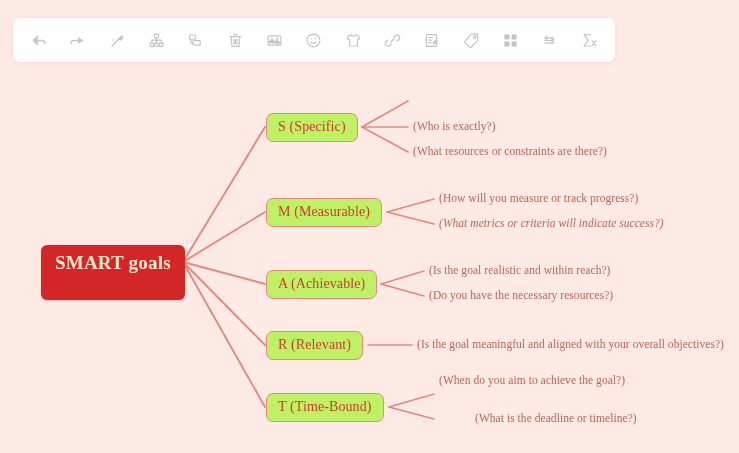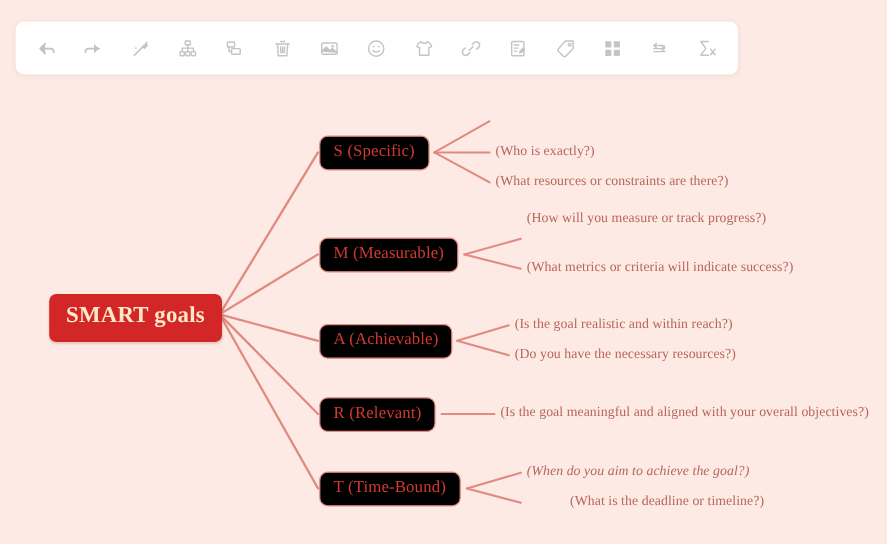--- a/index.html
+++ b/index.html
@@ -73,30 +73,30 @@
     white-space: nowrap;
     cursor: pointer;
   }
 
   .root-node {
     background: #d32727;
     color: #fce9c9;
     border-radius: 6px;
     font-size: 19px;
     font-weight: bold;
-    padding: 7px 14px 11px 14px;
+    padding: 7px 14px 26px 14px;
     left: 41px;
     top: 245px;
     letter-spacing: 0.2px;
     box-shadow: 0 1px 2px rgba(140, 40, 30, 0.18);
     text-align: right;
   }
 
   .branch-node {
-    background: #000000;
+    background: #bef264;
     color: #cf3a30;
     border: 1.4px solid #e58a80;
     border-radius: 7px;
     font-size: 14px;
     padding: 5px 11px 6px 11px;
     letter-spacing: 0.1px;
   }
 
   .leaf-node {
     color: #b8655c;
@@ -264,29 +264,29 @@
       </g>
     </svg>
 
     <div class="node root-node">SMART goals</div>
 
     <div class="node branch-node" style="left:266px; top:113px;">S (Specific)</div>
     <div class="node leaf-node" style="left:413px; top:120px;">(Who is exactly?)</div>
     <div class="node leaf-node" style="left:413px; top:145px;">(What resources or constraints are there?)</div>
 
     <div class="node branch-node" style="left:266px; top:198px;">M (Measurable)</div>
-    <div class="node leaf-node" style="left:439px; top:176px;">(How will you measure or track progress?)</div>
-    <div class="node leaf-node" style="left:439px; top:217px;">(What metrics or criteria will indicate success?)</div>
+    <div class="node leaf-node" style="left:439px; top:192px;">(How will you measure or track progress?)</div>
+    <div class="node leaf-node" style="left:439px; top:217px;font-style:italic;">(What metrics or criteria will indicate success?)</div>
 
     <div class="node branch-node" style="left:266px; top:270px;">A (Achievable)</div>
     <div class="node leaf-node" style="left:429px; top:264px;">(Is the goal realistic and within reach?)</div>
     <div class="node leaf-node" style="left:429px; top:289px;">(Do you have the necessary resources?)</div>
 
     <div class="node branch-node" style="left:266px; top:331px;">R (Relevant)</div>
     <div class="node leaf-node" style="left:417px; top:338px;">(Is the goal meaningful and aligned with your overall objectives?)</div>
 
     <div class="node branch-node" style="left:266px; top:393px;">T (Time-Bound)</div>
-    <div class="node leaf-node" style="left:439px; top:387px;font-style:italic;">(When do you aim to achieve the goal?)</div>
+    <div class="node leaf-node" style="left:439px; top:374px;">(When do you aim to achieve the goal?)</div>
     <div class="node leaf-node" style="left:439px; top:412px;padding-left:36px;">(What is the deadline or timeline?)</div>
 
   </div>
 
 </div>
 
 </body></html>

